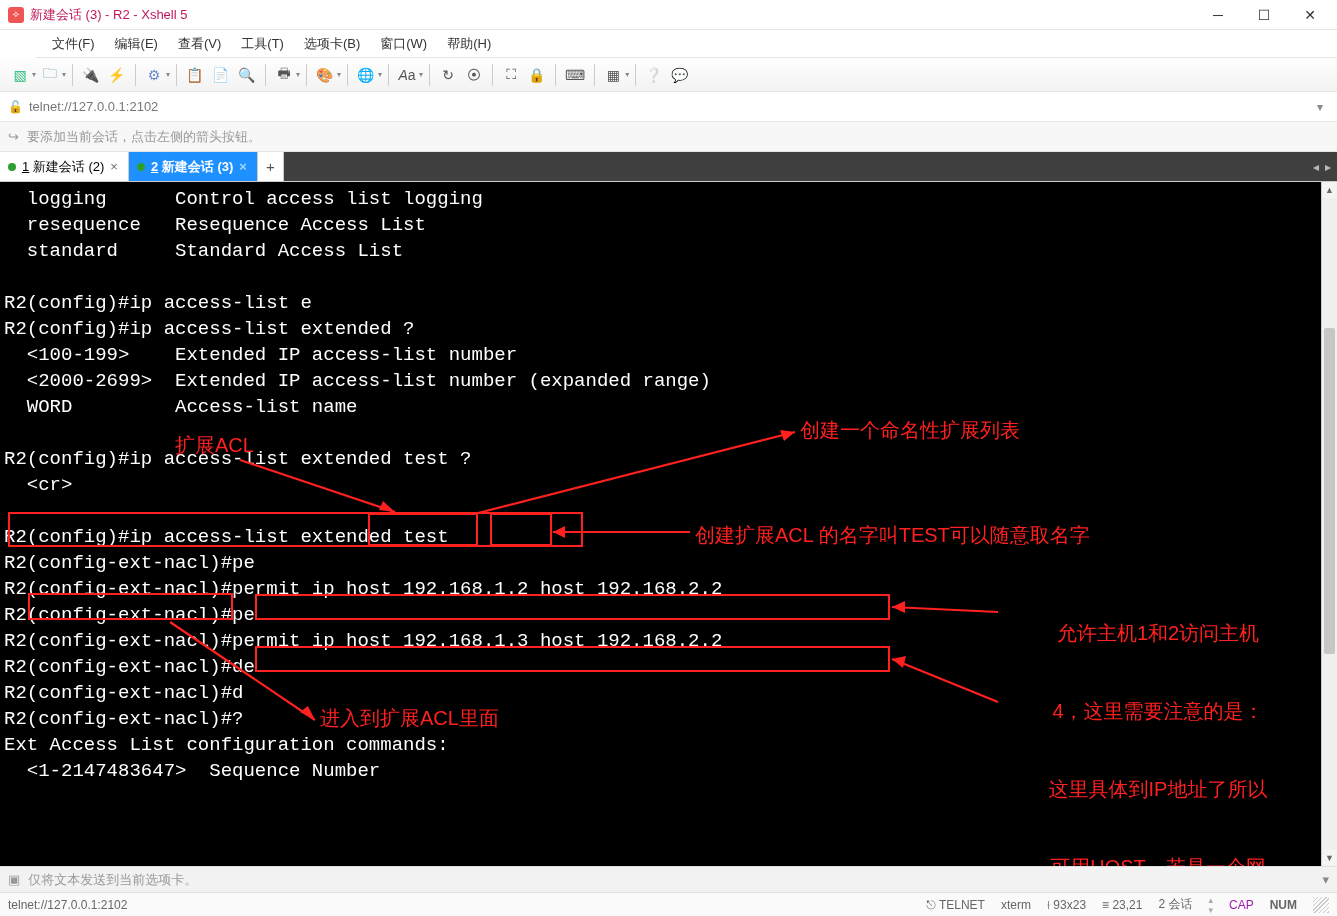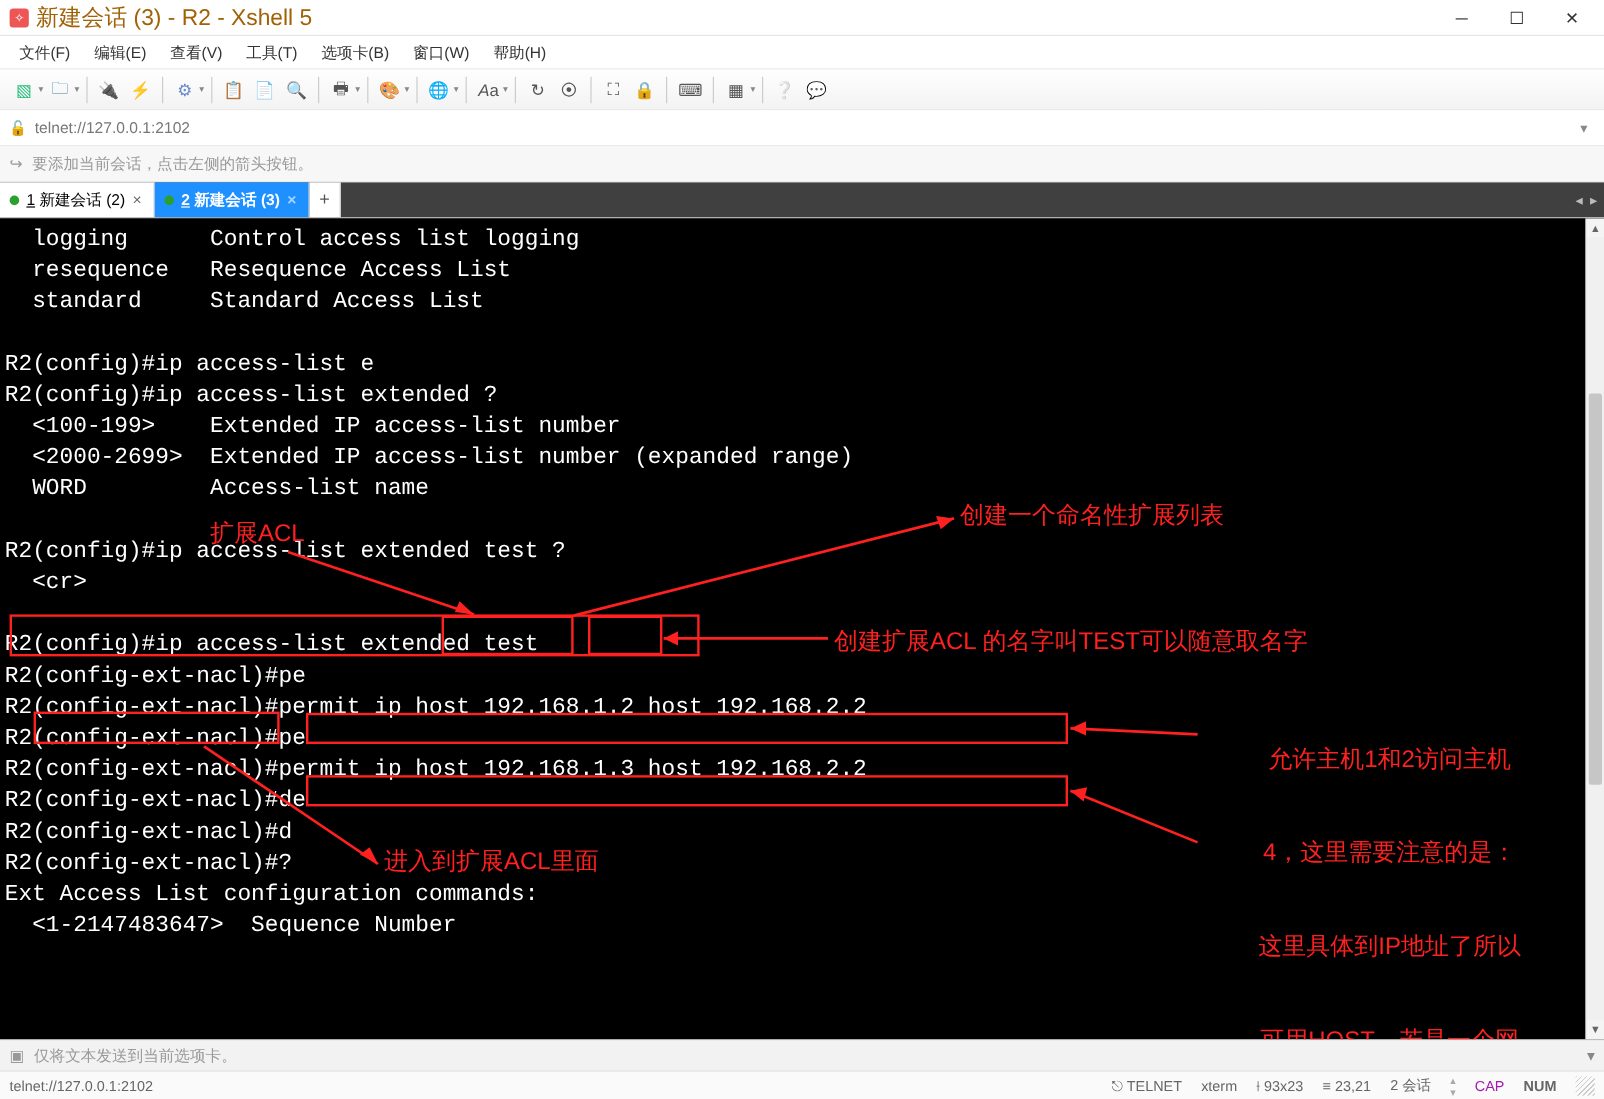--- a/index.html
+++ b/index.html
@@ -27,37 +27,38 @@
       width: 16px; height: 16px;
       margin-right: 6px;
       background: #e55;
       border-radius: 3px;
       display: inline-flex;
       align-items: center;
       justify-content: center;
       color: #fff;
       font-size: 10px;
     }
-    .title-text { flex: 1; color: #a16207; font-size: 19px; }
+    .title-text { flex: 1; color: #be185d; font-size: 13px; }
     .win-controls { display: flex; gap: 0; }
     .win-btn {
       width: 46px; height: 30px;
       display: flex; align-items: center; justify-content: center;
       font-size: 14px; color: #333;
     }
 
     
     .menu-bar {
       height: 28px;
       display: flex;
       align-items: center;
       padding: 0 8px;
       border-bottom: 1px solid #e5e5e5;
       gap: 4px;
       font-size: 13px;
+      margin-left: 36px;
     }
     .menu-item { padding: 3px 8px; color: #333; }
 
     
     .toolbar {
       height: 34px;
       display: flex;
       align-items: center;
       padding: 0 8px;
       gap: 2px;

